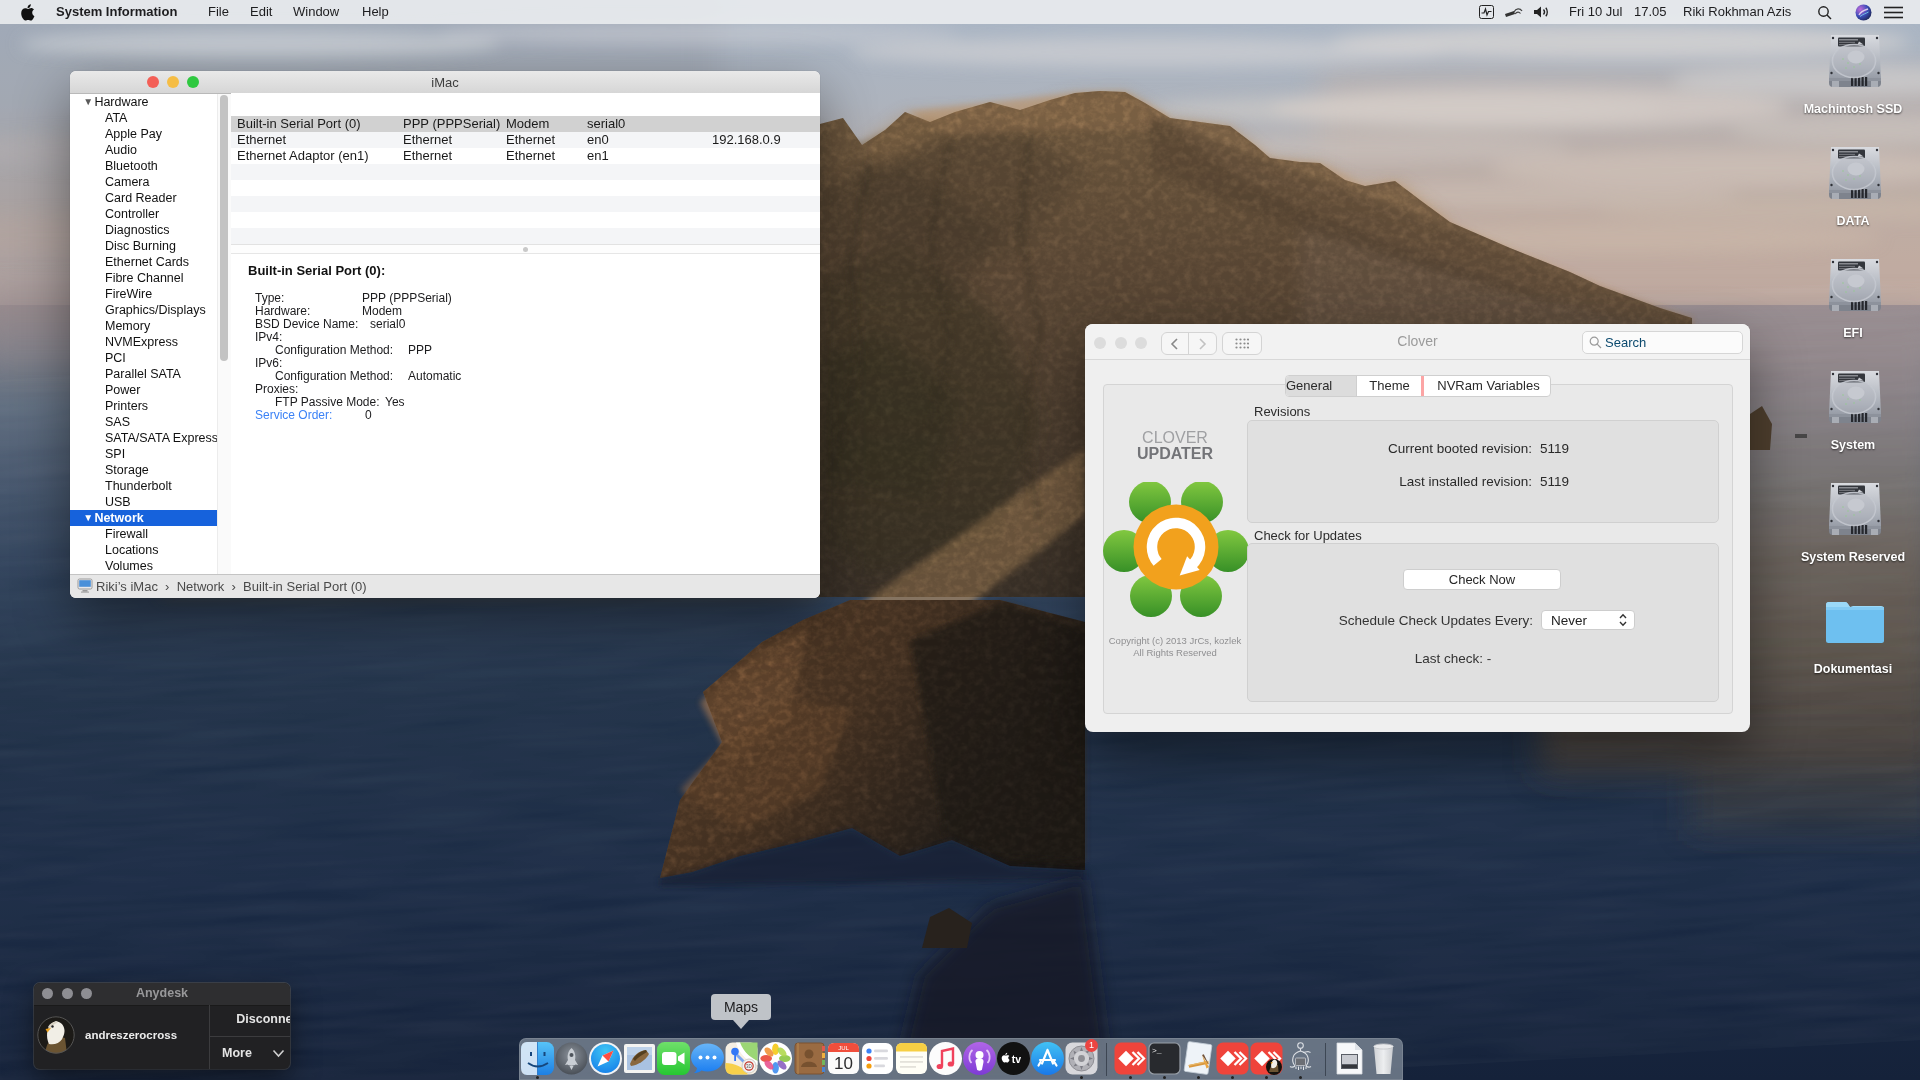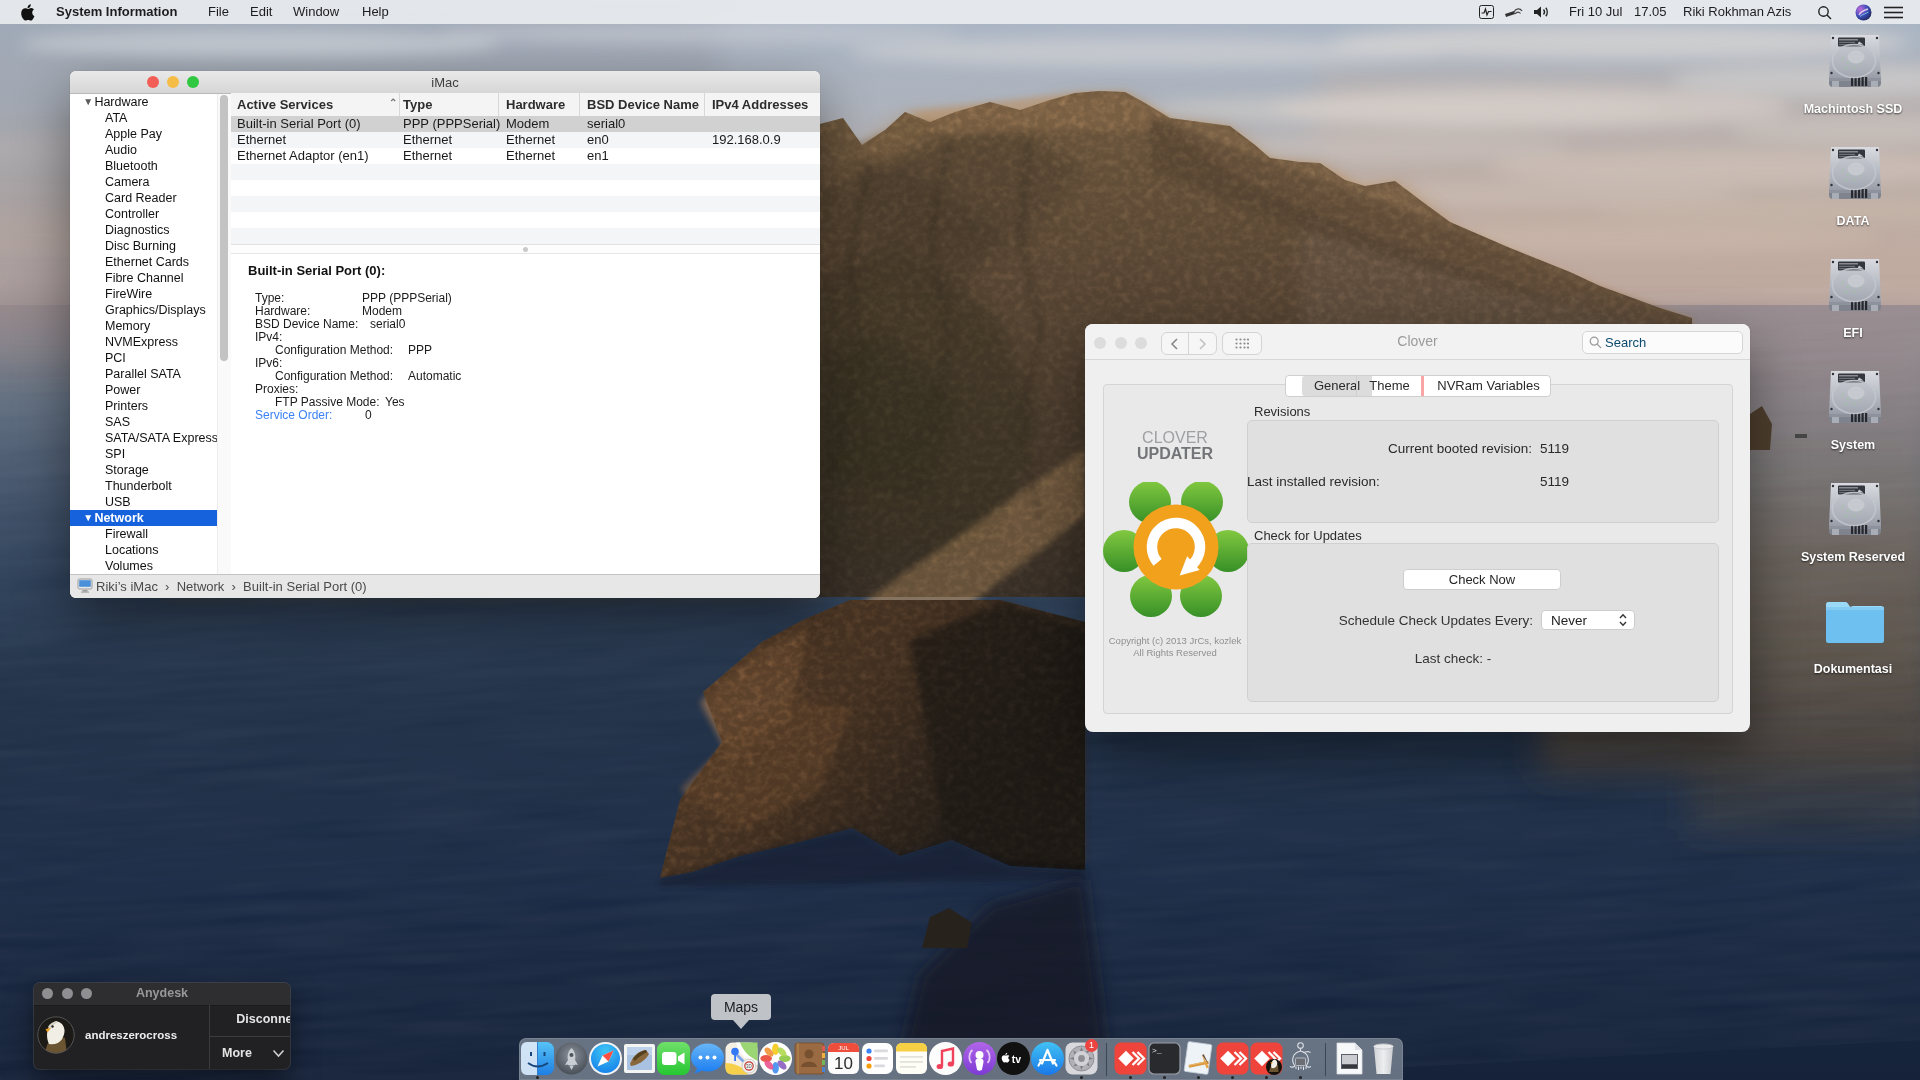--- a/index.html
+++ b/index.html
@@ -213,32 +213,20 @@
 <div class="abs" style="left:35px;top:400px;height:16px;line-height:16px;white-space:nowrap;">USB</div>
 <div class="abs" style="left:0px;top:416px;width:147px;height:16px;line-height:16px;background:#1662dc;color:#fff;font-weight:bold;"><span style="display:inline-block;margin-left:12px;transform:scale(0.8);">▼</span>Network</div>
 <div class="abs" style="left:35px;top:432px;height:16px;line-height:16px;white-space:nowrap;">Firewall</div>
 <div class="abs" style="left:35px;top:448px;height:16px;line-height:16px;white-space:nowrap;">Locations</div>
 <div class="abs" style="left:35px;top:464px;height:16px;line-height:16px;white-space:nowrap;">Volumes</div>
   </div>
   <div class="abs" style="left:147px;top:23px;width:13px;height:480px;background:#fafafa;border-left:1px solid #ececec;border-right:1px solid #e4e4e4;">
     <div class="abs" style="left:2px;top:1px;width:8px;height:266px;border-radius:4px;background:#c3c3c3;"></div>
   </div>
   <div class="abs" style="left:161px;top:22px;width:589px;height:481px;background:#fff;font-size:13px;color:#1a1a1a;">
-<div class="abs" style="left:0;top:0;width:589px;height:23px;background:#f4f4f4;border-bottom:1px solid #d0d0d0;font-weight:bold;color:#2d2d2d;">
-          <span class="abs" style="left:6px;top:4px;">Active Services</span>
-          <span class="abs" style="left:158px;top:4px;color:#777;font-size:10px;">⌃</span>
-          <span class="abs" style="left:172px;top:4px;">Type</span>
-          <span class="abs" style="left:275px;top:4px;">Hardware</span>
-          <span class="abs" style="left:356px;top:4px;">BSD Device Name</span>
-          <span class="abs" style="left:481px;top:4px;">IPv4 Addresses</span>
-          <span class="abs" style="left:168px;top:0;width:1px;height:23px;background:#d8d8d8;"></span>
-          <span class="abs" style="left:267px;top:0;width:1px;height:23px;background:#d8d8d8;"></span>
-          <span class="abs" style="left:348px;top:0;width:1px;height:23px;background:#d8d8d8;"></span>
-          <span class="abs" style="left:473px;top:0;width:1px;height:23px;background:#d8d8d8;"></span>
-        </div>
 <div class="abs" style="left:0;top:23px;width:589px;height:16px;line-height:16px;background:#d1d1d1;">
           <span class="abs" style="left:6px;">Built-in Serial Port (0)</span>
           <span class="abs" style="left:172px;">PPP (PPPSerial)</span>
           <span class="abs" style="left:275px;">Modem</span>
           <span class="abs" style="left:356px;">serial0</span>
           <span class="abs" style="left:481px;"></span>
         </div>
 <div class="abs" style="left:0;top:39px;width:589px;height:16px;line-height:16px;background:#f4f5f7;">
           <span class="abs" style="left:6px;">Ethernet</span>
           <span class="abs" style="left:172px;">Ethernet</span>
@@ -327,21 +315,21 @@
     <div class="abs" style="left:497px;top:7px;width:159px;height:21px;background:#fbfbfb;border:1px solid #d6d6d6;border-radius:5px;">
       <svg class="abs" style="left:6px;top:4px" width="13" height="13" viewBox="0 0 13 13">
             <circle cx="5.2" cy="5.2" r="4" fill="none" stroke="#9b9b9b" stroke-width="1.2"></circle>
             <path d="M8.2 8.2 L12 12" stroke="#9b9b9b" stroke-width="1.2"></path>
           </svg>
       <span class="abs" style="left:22px;top:3px;font-size:13px;color:#0c4a6e;">Search</span>
     </div>
   </div>
   <div class="abs" style="left:18px;top:60px;width:628px;height:328px;background:#e9e9e9;border:1px solid #d4d4d4;border-radius:4px;"></div>
   <div class="abs" style="left:200px;top:51px;width:264px;height:20px;background:#fff;border:1px solid #cfcfcf;border-radius:4px;font-size:13px;color:#2a2a2a;">
-    <div class="abs" style="left:16px;top:0;width:70px;height:20px;background:#dcdcdc;border-radius:3px 0 0 3px;text-align:center;line-height:20px;">General</div>
+    <div class="abs" style="left:0;top:0;width:70px;height:20px;background:#dcdcdc;border-radius:3px 0 0 3px;text-align:left;line-height:20px;">General</div>
     <div class="abs" style="left:70px;top:0;width:65px;height:20px;text-align:center;line-height:20px;border-left:1px solid #cfcfcf;">Theme</div>
     <div class="abs" style="left:135px;top:0;width:129px;height:20px;text-align:center;line-height:20px;border-left:3px solid #fca5a5;">NVRam Variables</div>
   </div>
   <div class="abs" style="left:40px;top:105px;width:100px;text-align:center;font-size:16px;color:#9fa0a3;">CLOVER</div>
   <div class="abs" style="left:40px;top:121px;width:100px;text-align:center;font-size:16px;font-weight:bold;color:#737478;">UPDATER</div>
   <svg class="abs" style="left:16px;top:158px" width="150" height="140" viewBox="0 0 150 140">
     <defs>
           <linearGradient id="pet" x1="0" y1="0" x2="0" y2="1">
             <stop offset="0" stop-color="#82c840"></stop>
             <stop offset="1" stop-color="#379027"></stop>
@@ -357,21 +345,21 @@
     </g>
     <circle cx="75" cy="65" r="42.5" fill="#f2a11d"></circle>
     <path d="M56.6 80.4 A24 24 0 1 1 90.4 83.4" fill="none" stroke="#fff" stroke-width="10.5"></path>
     <path d="M98.7 88.0 L86.1 74.2 L78.7 93.4 Z" fill="#fff"></path>
   </svg>
   <div class="abs" style="left:14px;top:311px;width:152px;text-align:center;font-size:9.5px;line-height:12px;color:#8f8f91;">Copyright (c) 2013 JrCs, kozlek<br>All Rights Reserved</div>
   <div class="abs" style="left:169px;top:80px;font-size:13px;color:#2c2c2c;">Revisions</div>
   <div class="abs" style="left:162px;top:96px;width:470px;height:101px;background:#e0e0e0;border:1px solid #d0d0d0;border-radius:5px;"></div>
   <div class="abs" style="left:162px;top:117px;width:285px;text-align:right;font-size:13.5px;color:#2a2a2a;">Current booted revision:</div>
   <div class="abs" style="left:455px;top:117px;font-size:13.5px;color:#2a2a2a;">5119</div>
-  <div class="abs" style="left:162px;top:150px;width:285px;font-size:13.5px;color:#2a2a2a;">Last installed revision:</div>
+  <div class="abs" style="left:162px;top:150px;width:285px;text-align:right;font-size:13.5px;color:#2a2a2a;">Last installed revision:</div>
   <div class="abs" style="left:455px;top:150px;font-size:13.5px;color:#2a2a2a;">5119</div>
   <div class="abs" style="left:169px;top:204px;font-size:13px;color:#2c2c2c;">Check for Updates</div>
   <div class="abs" style="left:162px;top:219px;width:470px;height:157px;background:#e0e0e0;border:1px solid #d0d0d0;border-radius:5px;"></div>
   <div class="abs" style="left:318px;top:245px;width:156px;height:19px;background:#fff;border:1px solid #cecece;border-radius:4px;text-align:center;line-height:19px;font-size:13px;color:#262626;">Check Now</div>
   <div class="abs" style="left:162px;top:289px;width:286px;text-align:right;font-size:13.5px;color:#333;">Schedule Check Updates Every:</div>
   <div class="abs" style="left:456px;top:286px;width:92px;height:18px;background:#fff;border:1px solid #cdcdcd;border-radius:4px;">
     <span class="abs" style="left:9px;top:2px;font-size:13.5px;color:#222;">Never</span>
     <svg class="abs" style="left:76px;top:2px" width="10" height="14" viewBox="0 0 10 14">
           <path d="M2 5 L5 1.8 L8 5" fill="none" stroke="#333" stroke-width="1.4"></path>
           <path d="M2 9 L5 12.2 L8 9" fill="none" stroke="#333" stroke-width="1.4"></path>

